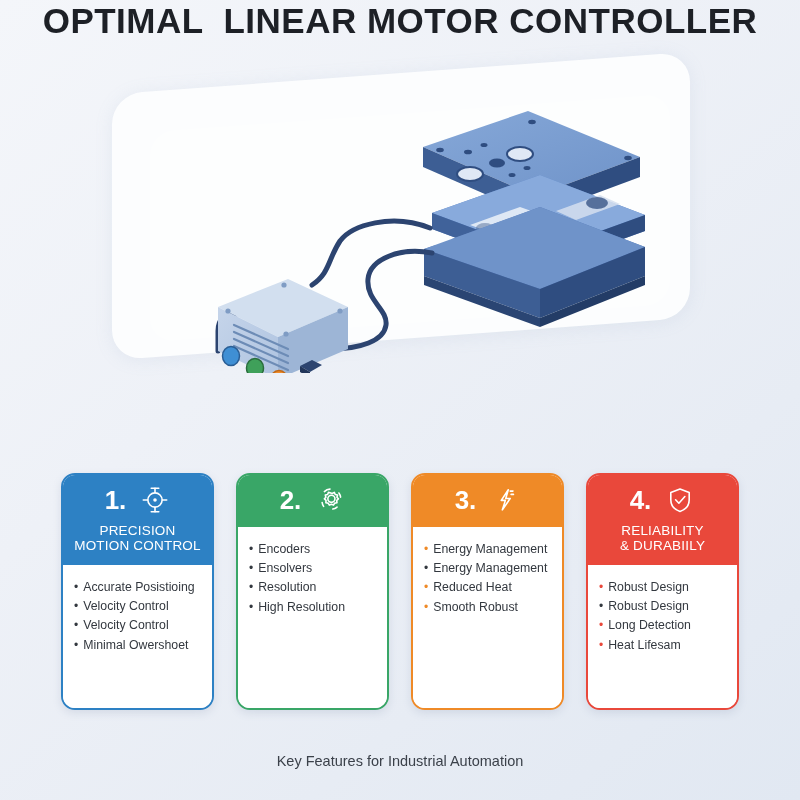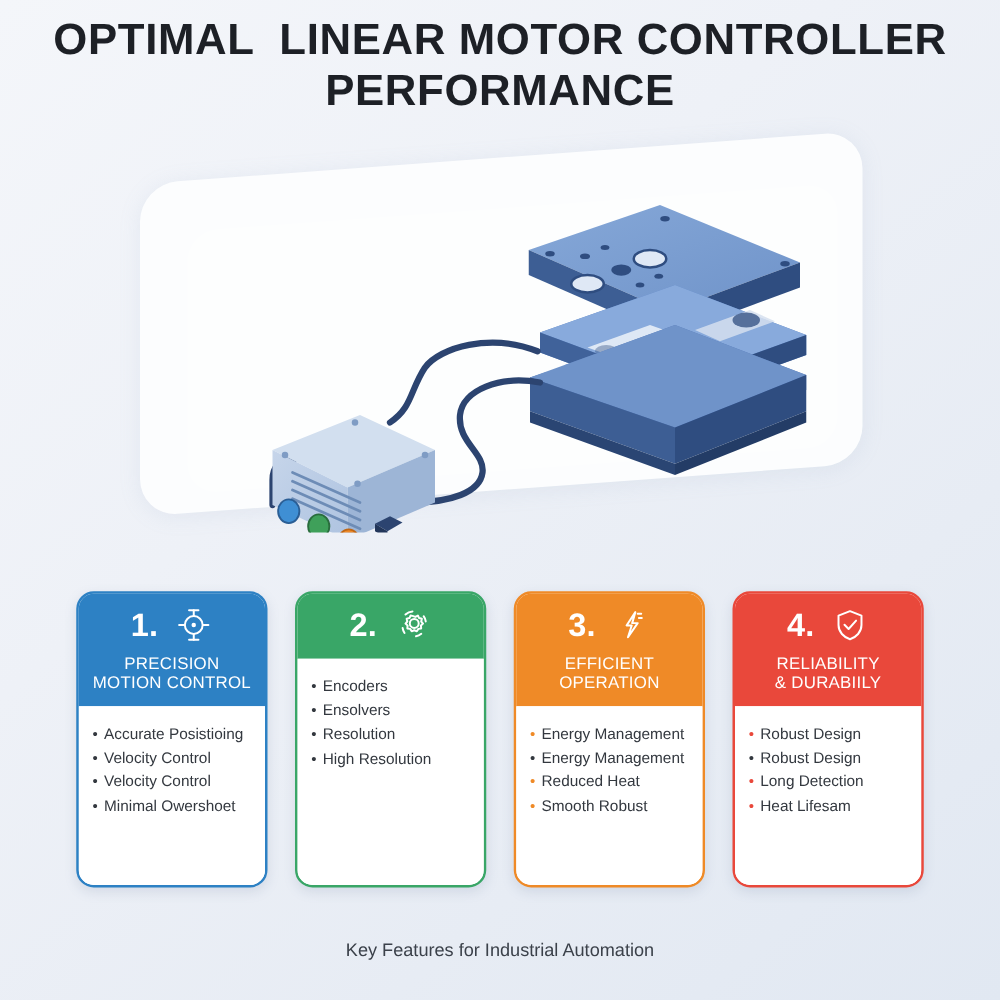--- a/index.html
+++ b/index.html
@@ -11,21 +11,20 @@
   }
 
   body {
     background: linear-gradient(140deg, #f4f6fa 0%, #eef1f7 38%, #e7ecf4 72%, #e1e8f2 100%);
     position: relative;
   }
 
   
   .title-block {
     text-align: center;
-    margin-top: 11px;
   }
   .title-line {
     font-size: 35px;
     font-weight: bold;
     letter-spacing: 0.5px;
     color: #1d2026;
     line-height: 1.18;
     white-space: pre;
     font-stretch: condensed;
   }
@@ -143,21 +142,20 @@
     text-align: center;
     font-size: 14.5px;
     color: #3b414a;
   }
 </style>
 </head>
 <body>
 
 <div class="title-block">
   <div class="title-line">OPTIMAL  LINEAR MOTOR CONTROLLER</div>
-  <div class="title-line">PERFORMANCE</div>
 </div>
 
 <div class="illustration-wrap">
   <div class="illus-backdrop"></div>
   <div class="illus-backdrop2"></div>
 
   <svg class="illus-svg" viewBox="0 0 800 310">
     <defs>
       <linearGradient id="gTop" x1="0" y1="0" x2="1" y2="1">
         <stop offset="0" stop-color="#86a8d8"></stop>
@@ -341,22 +339,20 @@
       <div class="hdr-top">
         <span class="card-num">3.</span>
         <span class="card-icon">
           <svg width="30" height="30" viewBox="0 0 32 32" fill="none" stroke="#ffffff" stroke-width="1.7" stroke-linejoin="round" stroke-linecap="round">
             <path d="M19.5 5 L12 16.4 L16.4 16.4 L13.2 26.5 L21.5 14.4 L16.8 14.4 Z"></path>
             <line x1="21.5" y1="6.5" x2="24.5" y2="6.5"></line>
             <line x1="22.5" y1="10" x2="25" y2="10"></line>
           </svg>
         </span>
       </div>
-      <div class="card-title">EFFICIENT
-OPERATION</div>
     </div>
     <div class="card-body">
       <ul class="bullets">
         <li>
             <span class="dot" style="color:#ef8a27">•</span>
             <span>Energy Management</span>
           </li>
         <li>
             <span class="dot" style="color:#33383f">•</span>
             <span>Energy Management</span>

